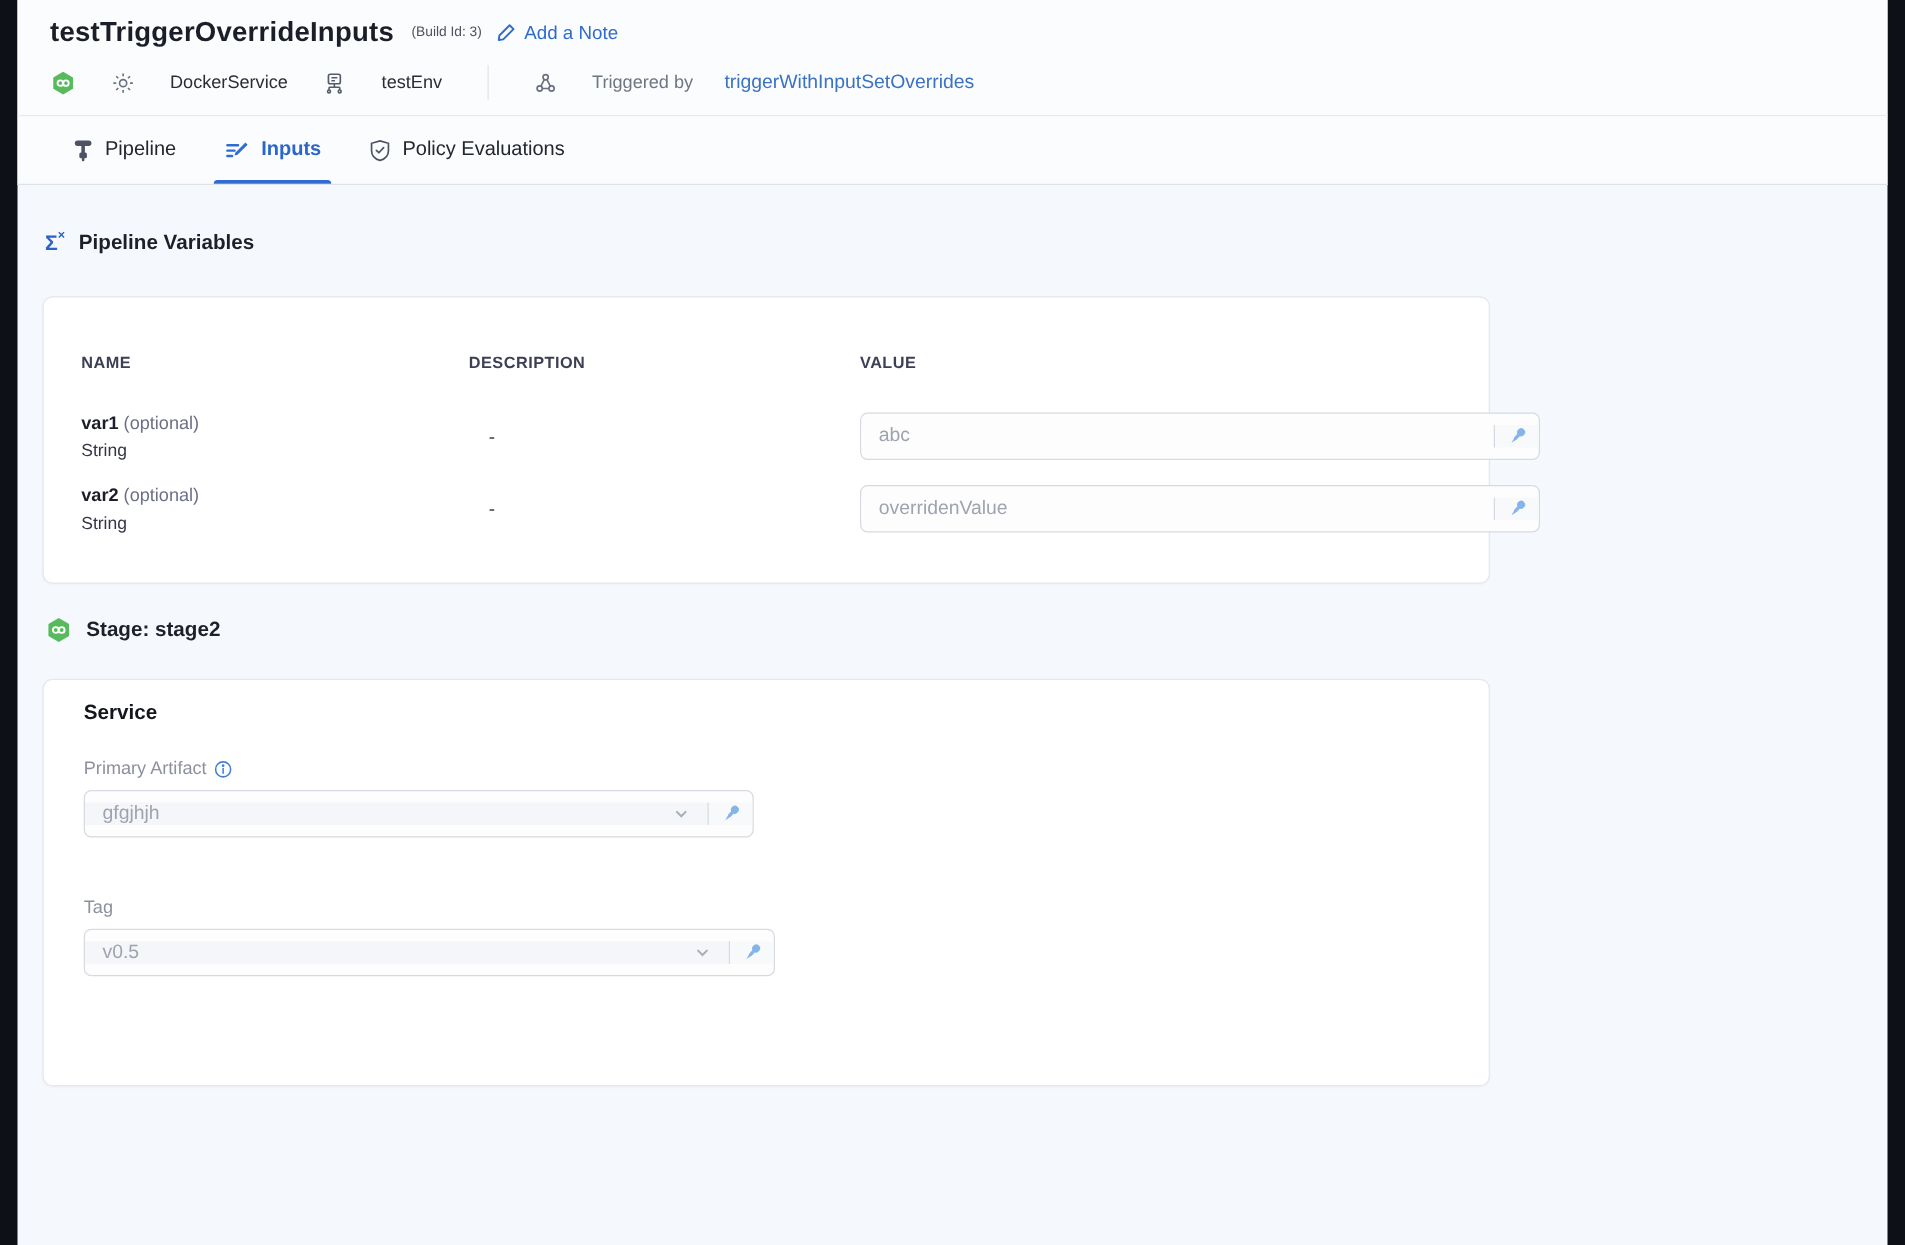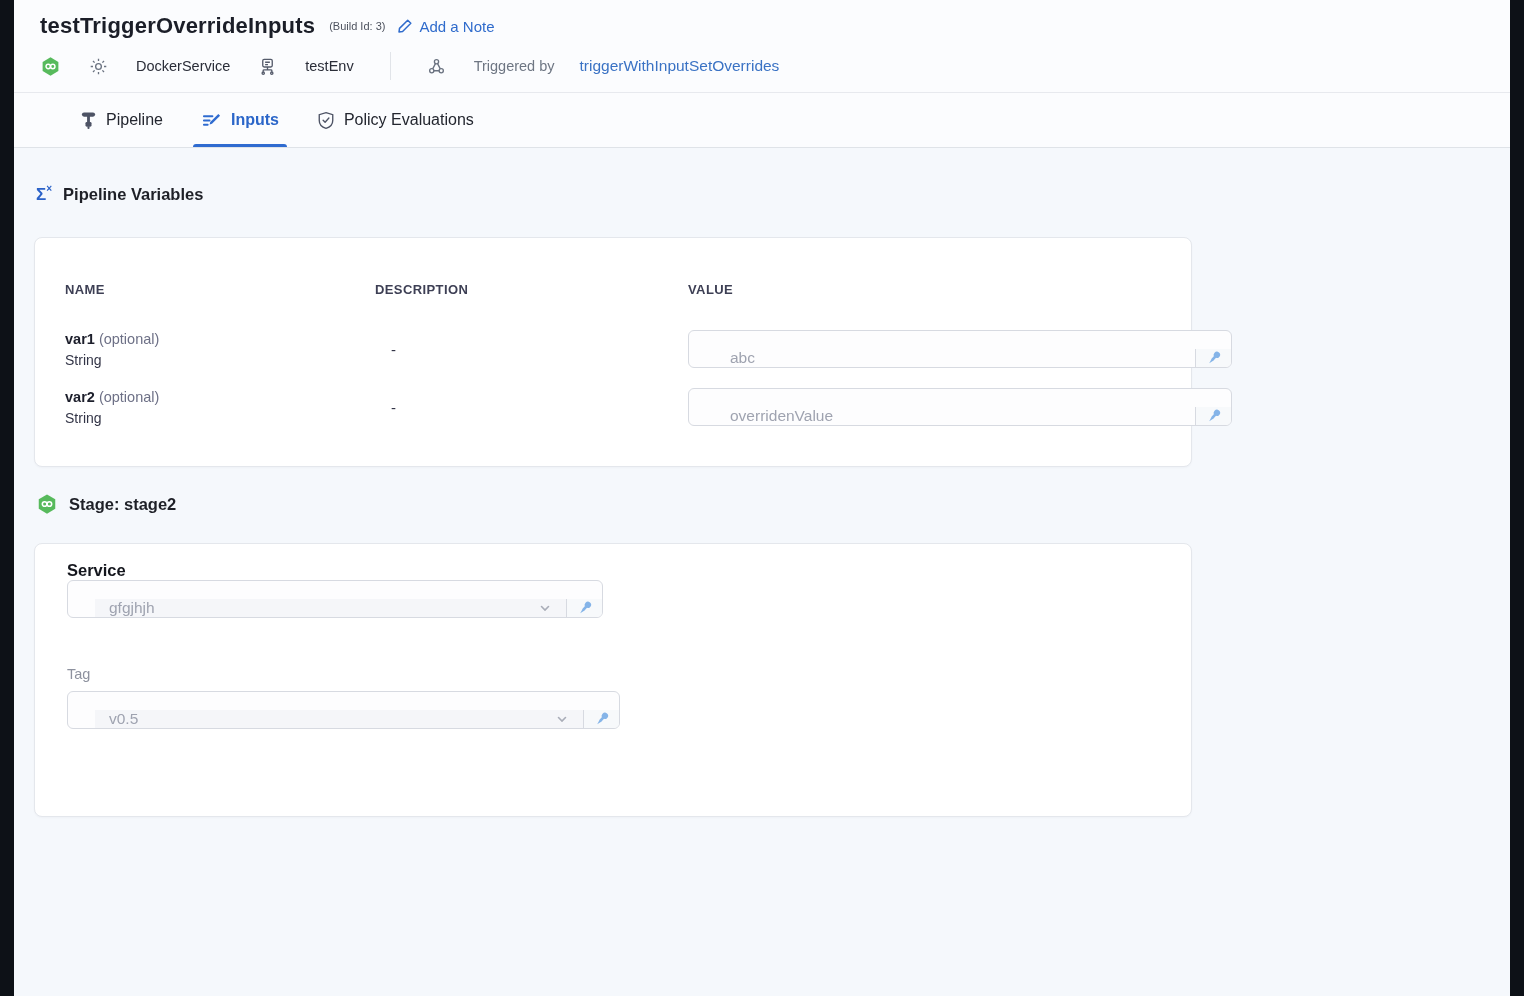--- a/index.html
+++ b/index.html
@@ -31,21 +31,21 @@
   .meta-gray { font-size: 14.5px; color: #6e7683; }
   .meta-link { font-size: 15.5px; color: #3a72c4; cursor: pointer; }
   .v-divider { width: 1px; height: 28px; background: #e1e4e9; margin: 0 8px; }
 
   
   .tab-bar {
     background: #fbfcfe;
     border-bottom: 1px solid #dfe3e8;
     height: 55px;
     display: flex; align-items: stretch;
-    padding-left: 64px;
+    padding-left: 42px;
     gap: 34px;
     flex: 0 0 auto;
   }
   .tab {
     position: relative;
     display: flex; align-items: center; gap: 9px;
     font-size: 16px; color: #23262f; cursor: pointer;
     padding: 0 2px;
   }
   .tab.active { color: #2b66c9; font-weight: bold; }
@@ -86,23 +86,23 @@
   }
   .var-row { margin-bottom: 20px; }
   .var-row:last-child { margin-bottom: 8px; }
   .var-name-line { font-size: 14.5px; }
   .var-name { font-weight: bold; color: #1c1e2b; }
   .var-qual { color: #6d7086; }
   .var-type { font-size: 14px; color: #333547; margin-top: 5px; }
   .var-desc { font-size: 15px; color: #333547; padding-left: 16px; }
 
   .field-wrap {
-    display: flex; align-items: flex-end;
+    display: flex; align-items: center;
     border: 1px solid #d7dae1; border-radius: 6px;
-    height: 38px; overflow: hidden; background: #fdfdfe; padding-left: 27px;
+    height: 38px; overflow: hidden; background: #fdfdfe;
   }
   .field-wrap.value-field { width: 544px; }
   .field-main {
     flex: 1 1 auto; display: flex; align-items: center;
     padding: 0 14px; font-size: 15.5px; color: #9fa3b0;
     background: #fdfdfe;
   }
   .field-wrap.select .field-main { background: #f5f6f9; justify-content: space-between; }
   .pin-btn {
     flex: 0 0 36px; display: flex; align-items: center; justify-content: center;
@@ -293,20 +293,30 @@
               <circle cx="14.6" cy="12" r="2.5"></circle>
           </g>
         </svg>
       </span>
       <span>Stage: stage2</span>
     </div>
 
     <div class="card service-card">
       <div class="service-heading">Service</div>
 
+      <div class="field-label">
+        <span>Primary Artifact</span>
+        <span class="icon">
+          <svg width="15" height="15" viewBox="0 0 16 16" fill="none" stroke="#3d7fd4" stroke-width="1.3">
+            <circle cx="8" cy="8" r="6.4"></circle>
+            <path d="M8 7.2v4" stroke-linecap="round"></path>
+            <circle cx="8" cy="4.8" r="0.5" fill="#3d7fd4"></circle>
+          </svg>
+        </span>
+      </div>
       <div class="field-row">
         <div class="field-wrap select dd-1">
           <div class="field-main">
             <span>gfgjhjh</span>
             <span class="icon">
               <svg width="14" height="14" viewBox="0 0 14 14" fill="none" stroke="#a9adb8" stroke-width="1.6" stroke-linecap="round">
                   <path d="M3.5 5.5 7 9l3.5-3.5"></path>
                 </svg>
             </span>
           </div>

